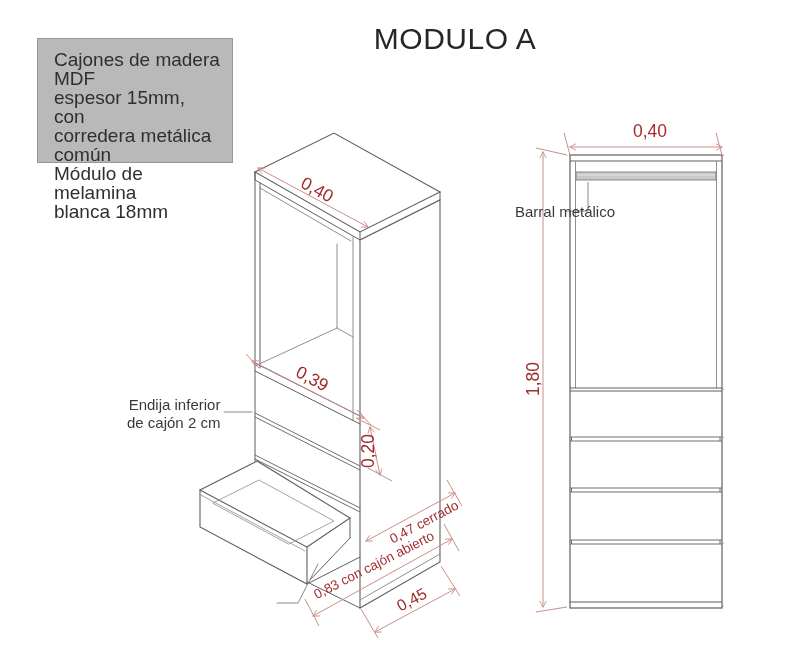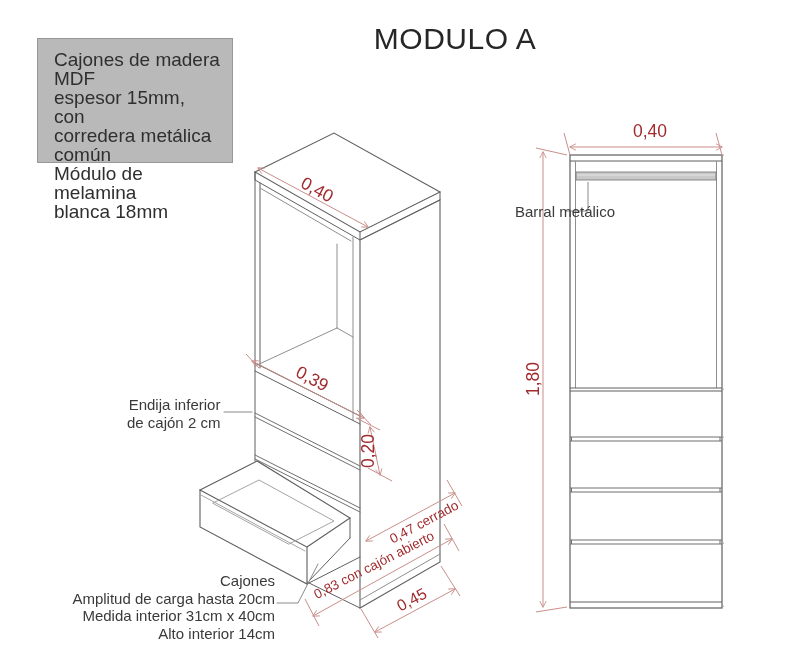--- a/index.html
+++ b/index.html
@@ -107,24 +107,20 @@
 
   <div class="note">Cajones de madera MDF
 espesor 15mm, con
 corredera metálica común
 Módulo de melamina
 blanca 18mm</div>
 
   <div class="lbl r" style="left:448px;top:203px;width:123px;padding-left:44px;">Barral metálico</div>
   <div class="lbl" style="left:127px;top:396px;text-align:right;">Endija inferior
 de cajón 2 cm</div>
-  <div class="lbl r" style="left:60px;top:572px;width:215px;">Cajones
-Amplitud de carga hasta 20cm
-Medida interior 31cm x 40cm
-Alto interior 14cm</div>
 
   <div class="dim" style="left:317px;top:190px;transform:translate(-50%,-50%) rotate(28deg);">0,40</div>
   <div class="dim" style="left:312px;top:379px;transform:translate(-50%,-50%) rotate(28deg);">0,39</div>
   <div class="dim" style="left:368px;top:451px;transform:translate(-50%,-50%) rotate(-90deg);">0,20</div>
   <div class="dim sm" style="left:374px;top:565px;transform:translate(-50%,-50%) rotate(-27deg);">0,83 con cajón abierto</div>
   <div class="dim sm" style="left:424px;top:522px;transform:translate(-50%,-50%) rotate(-28deg);">0,47 cerrado</div>
   <div class="dim md" style="left:412px;top:600px;transform:translate(-50%,-50%) rotate(-28deg);">0,45</div>
 
   <div class="dim" style="left:650px;top:131px;">0,40</div>
   <div class="dim" style="left:533px;top:379px;transform:translate(-50%,-50%) rotate(-90deg);">1,80</div>

